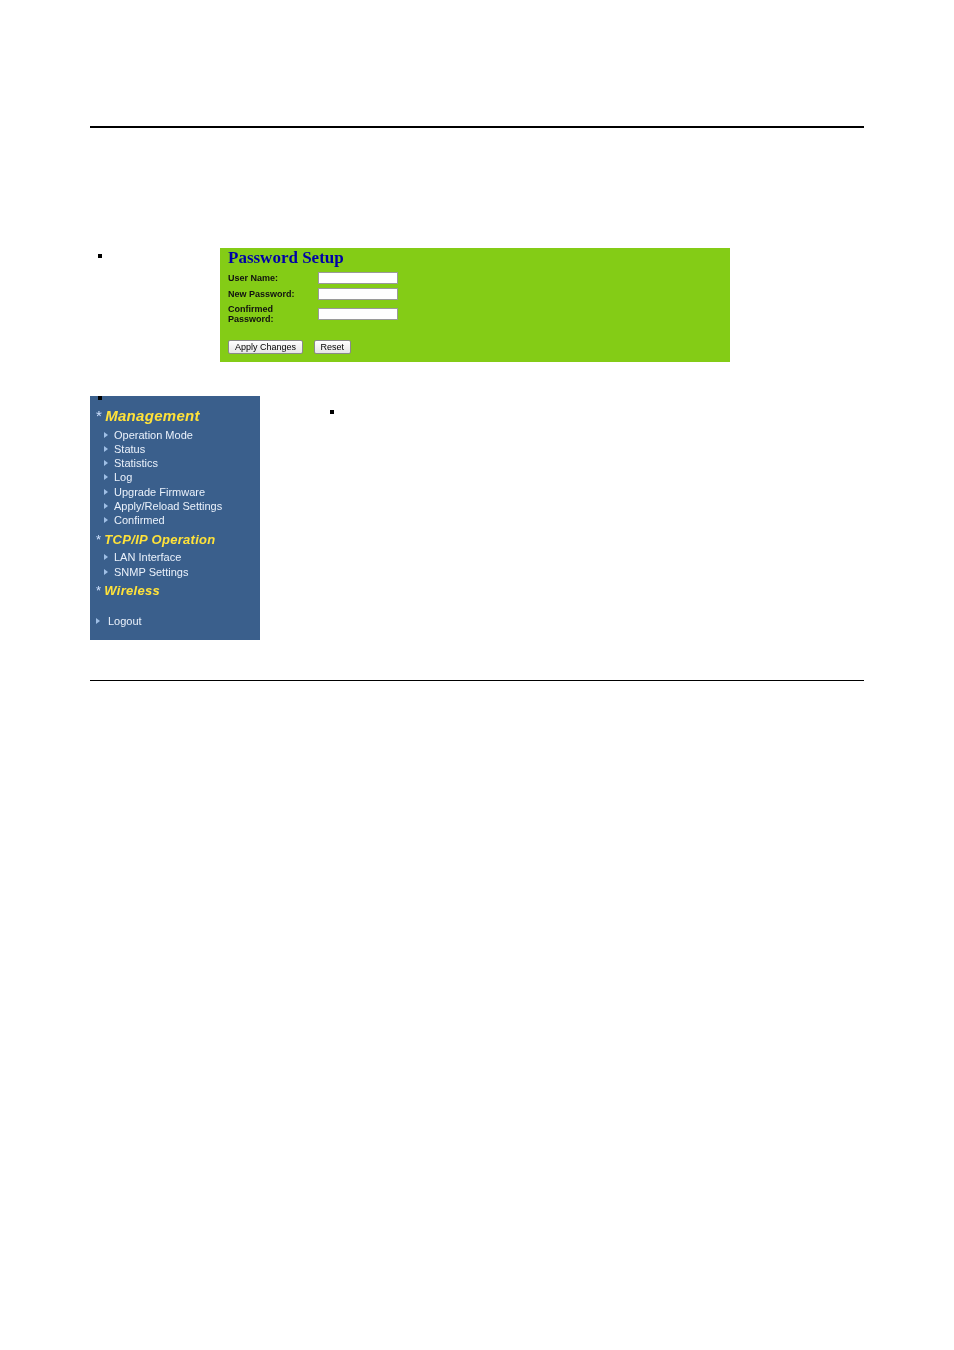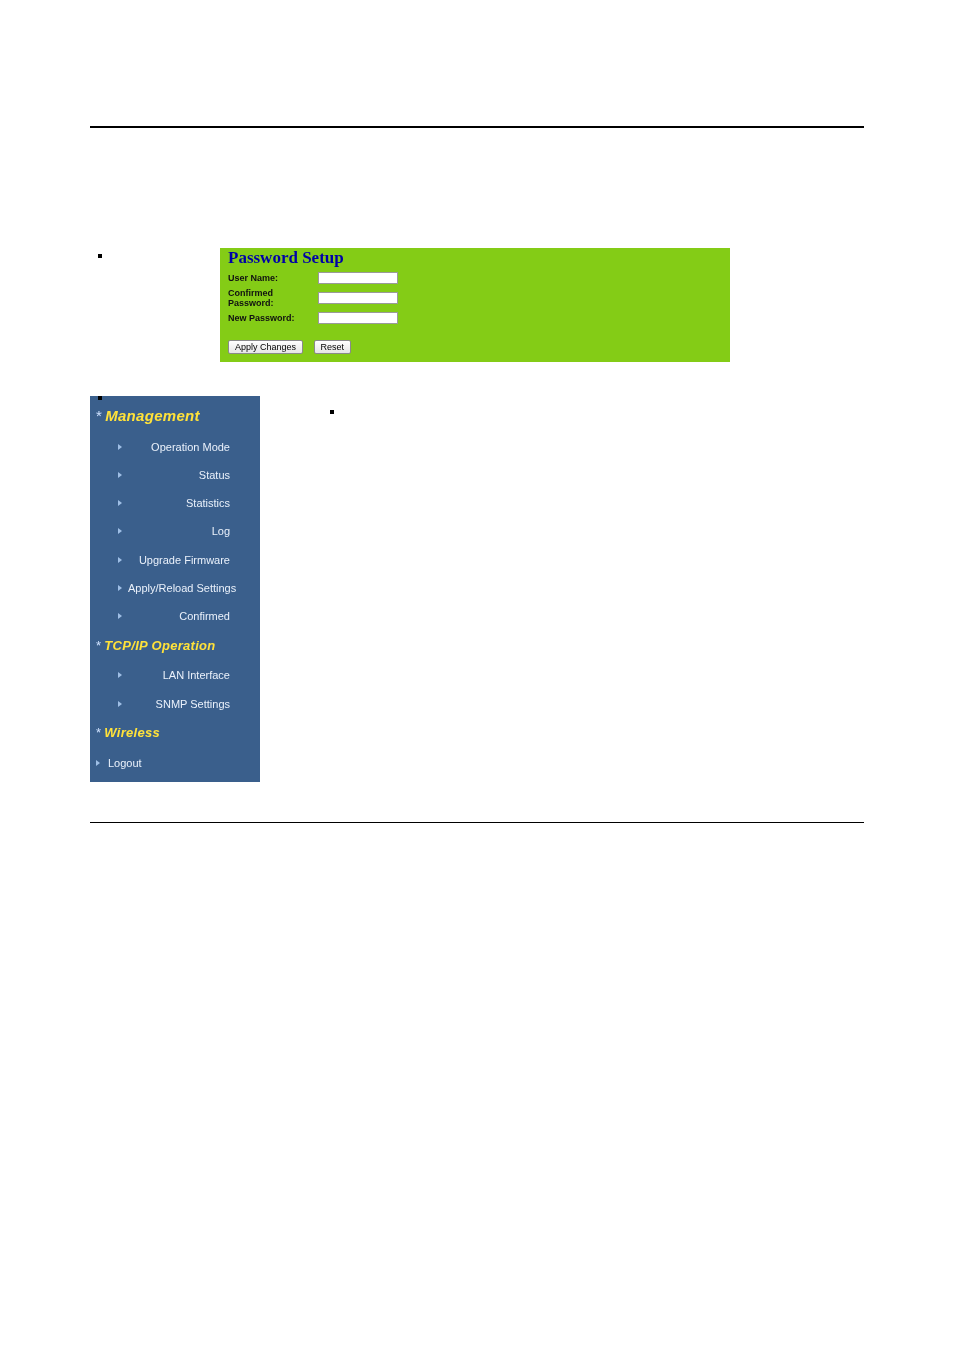--- a/index.html
+++ b/index.html
@@ -103,21 +103,21 @@
 
   .two-col {
     display: flex;
     align-items: flex-start;
     margin-top: 34px;
     gap: 70px;
   }
   .sidebar {
     width: 170px;
     background: #3a5f8c;
-    padding: 8px 16px 12px 6px;
+    padding: 8px 4px 12px 6px;
     font-family: Arial, Helvetica, sans-serif;
     color: #f0f3f8;
     font-size: 11px;
     line-height: 1.3;
   }
   .sb-section {
     font-weight: bold;
     font-style: italic;
     margin: 2px 0 2px 0;
     letter-spacing: 0.3px;
@@ -126,23 +126,22 @@
   .sb-section.hl2 { color: #ffe23a; font-size: 13px; font-weight: bold; font-style: italic;}
   .sb-section .ast { color: #cfe2ff; font-weight: normal; margin-right: 3px; font-style: normal;}
   .sb-items {
     list-style: none;
     margin: 0 0 4px 0;
     padding: 0;
   }
   .sb-items li {
     position: relative;
     padding-left: 18px;
-    margin: 14px;
+    margin: 0;
     white-space: nowrap;
-    text-align: right;
   }
   .sb-items li::before {
     content: "";
     position: absolute;
     left: 8px;
     top: 4px;
     width: 0; height: 0;
     border-left: 4px solid #9fbfe6;
     border-top: 3px solid transparent;
     border-bottom: 3px solid transparent;
@@ -197,25 +196,25 @@
 
   <div class="embedded-ui">
     <div class="card">
       <div class="pw-title">Password Setup</div>
 
       <div class="pw-row">
         <div class="lab">User Name:</div>
         <input class="inp" type="text" value="" style="">
       </div>
       <div class="pw-row">
+        <div class="lab">New Password:</div>
+        <input class="inp" type="password" value="" style="">
+      </div>
+      <div class="pw-row">
         <div class="lab">Confirmed Password:</div>
-        <input class="inp" type="password" value="" style="">
-      </div>
-      <div class="pw-row">
-        <div class="lab">New Password:</div>
         <input class="inp" type="password" value="" style="">
       </div>
 
       <div class="pw-buttons">
         <button class="btn">Apply Changes</button>
         <button class="btn">Reset</button>
       </div>
     </div>
   </div>
 

